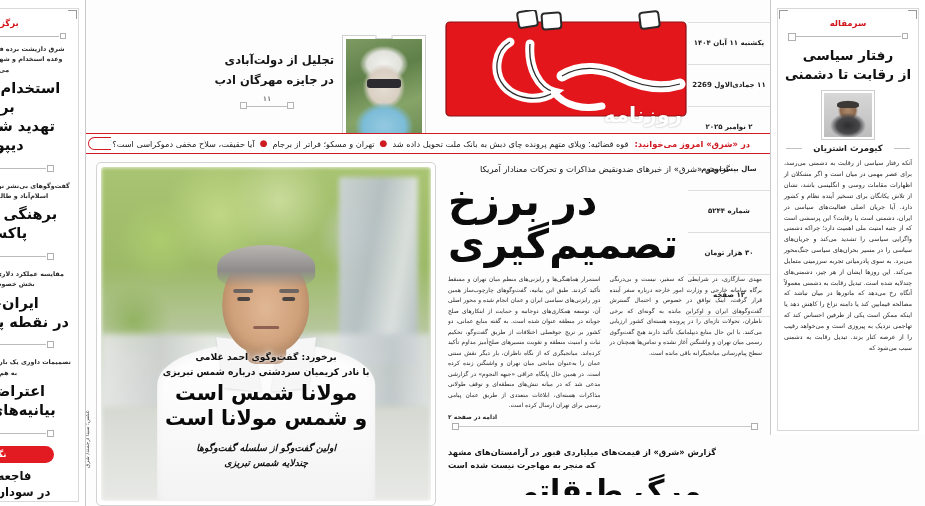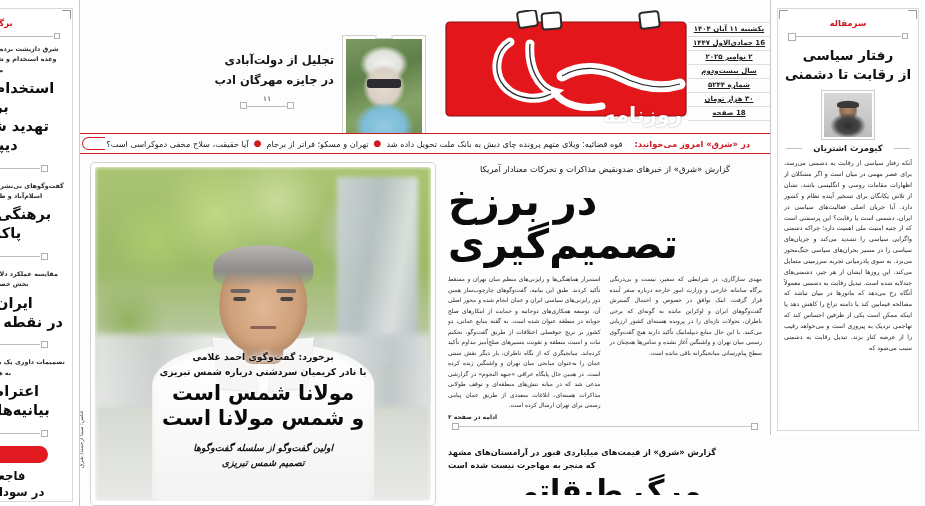--- a/index.html
+++ b/index.html
@@ -140,25 +140,24 @@
   .date-block {
     width: 82px;
     padding-top: 22px;
     text-align: center;
     font-size: 7px;
     line-height: 1.0;
     color: #1d1d1d;
     flex: 0 0 82px;
   }
   .date-block .dline {
-    padding: 3px 3px;
+    padding: 17px 3px;
     border-bottom: 1px solid #dddddd;
     font-weight: bold;
     white-space: nowrap;
-    text-decoration: underline;
   }
   .date-block .dline:first-child { border-top: 1px solid #dddddd; }
   .date-block .dline:last-child { border-bottom: 1px solid #dddddd; }
 
   .logo-wrap {
     flex: 0 0 252px;
     position: relative;
     height: 133px;
   }
   .logo-box {
@@ -262,21 +261,21 @@
     border-right: none;
     border-radius: 0 0 0 0;
     border-top-left-radius: 14px;
     border-bottom-left-radius: 14px;
   }
   .ticker-lead {
     color: #cf1b22;
     font-size: 8.4px;
     font-weight: bold;
     white-space: nowrap;
-    margin-left: 12px;
+    margin-left: 6px;
   }
   .ticker-items {
     display: flex; flex-direction: row; align-items: center;
     font-size: 8.2px; color: #232323; white-space: nowrap; gap: 5px;
     overflow: hidden;
   }
   .tick-sep { color: #cf1b22; font-size: 9px; line-height: 1; }
 
   
   .content {
@@ -548,26 +547,26 @@
 
     <div class="rail-body">آنکه رفتار سیاسی از رقابت به دشمنی می‌رسد، برای عصر مهمی در میان است و اگر مشکلان از اظهارات مقامات روسی و انگلیسی باشد، نشان از تلاش یکانگان برای تسخیر آینده نظام و کشور دارد. آیا جریان اصلی فعالیت‌های سیاسی در ایران، دشمنی است یا رقابت؟ این پرسشی است که از جنبه امنیت ملی اهمیت دارد؛ چراکه دشمنی واگرایی سیاسی را تشدید می‌کند و جریان‌های سیاسی را در مسیر بحران‌های سیاسی جنگ‌محور می‌برد. به سوی پادرمیانی تجربه سرزمینی متمایل می‌کند. این روزها ایشان از هر چیز، دشمنی‌های چندلایه شده است. تبدیل رقابت به دشمنی معمولاً آنگاه رخ می‌دهد که مانورها در میان نباشد که مصالحه فیمابین کند یا دامنه نزاع را کاهش دهد یا اینکه ممکن است یکی از طرفین احساس کند که تهاجمی نزدیک به پیروزی است و می‌خواهد رقیب را از عرصه کنار بزند. تبدیل رقابت به دشمنی سبب می‌شود که</div>
   </aside>
 
   <main class="center">
 
     <header class="masthead">
 
       <div class="date-block">
         <div class="dline">یکشنبه ۱۱ آبان ۱۴۰۴</div>
-        <div class="dline">16 جمادی‌الاول ۱۴۴۷</div>
+        <div class="dline">۱۱ جمادی‌الاول 2269</div>
         <div class="dline">۲ نوامبر ۲۰۲۵</div>
         <div class="dline">سال بیست‌ودوم</div>
         <div class="dline">شماره ۵۲۴۴</div>
         <div class="dline">۳۰ هزار تومان</div>
-        <div class="dline">18 صفحه</div>
+        <div class="dline">۱۲ صفحه</div>
       </div>
 
       <div class="logo-wrap">
         <svg class="logo-box" viewBox="0 0 244 110">
           <rect x="2" y="12" width="240" height="94" rx="4" fill="#e3161c" stroke="#8d1014" stroke-width="1.2"></rect>
 
           <g fill="#ffffff" stroke="#2b2b2b" stroke-width="2">
             <rect x="74" y="1" width="19" height="16" rx="3" transform="rotate(-9 83 9)"></rect>
             <rect x="98" y="3" width="19" height="16" rx="3" transform="rotate(-4 107 11)"></rect>
             <rect x="196" y="2" width="19" height="16" rx="3" transform="rotate(-7 205 10)"></rect>
@@ -666,21 +665,21 @@
             <div class="cap-kicker">
               <div>برخورد: گفت‌وگوی احمد غلامی</div>
               <div>با نادر کریمیان سردشتی درباره شمس تبریزی</div>
             </div>
             <div class="cap-head">
               <div>مولانا شمس است</div>
               <div>و شمس مولانا است</div>
             </div>
             <div class="cap-foot">
               <div>اولین گفت‌وگو از سلسله گفت‌وگوها</div>
-              <div>تصمیم شمس تبریزی</div>
+              <div>چندلایه شمس تبریزی</div>
             </div>
           </div>
         </div>
         <div class="photo-credit">عکس: سینا ارجمند/ شرق</div>
       </section>
 
     </div>
   </main>
 
   <aside class="side">

